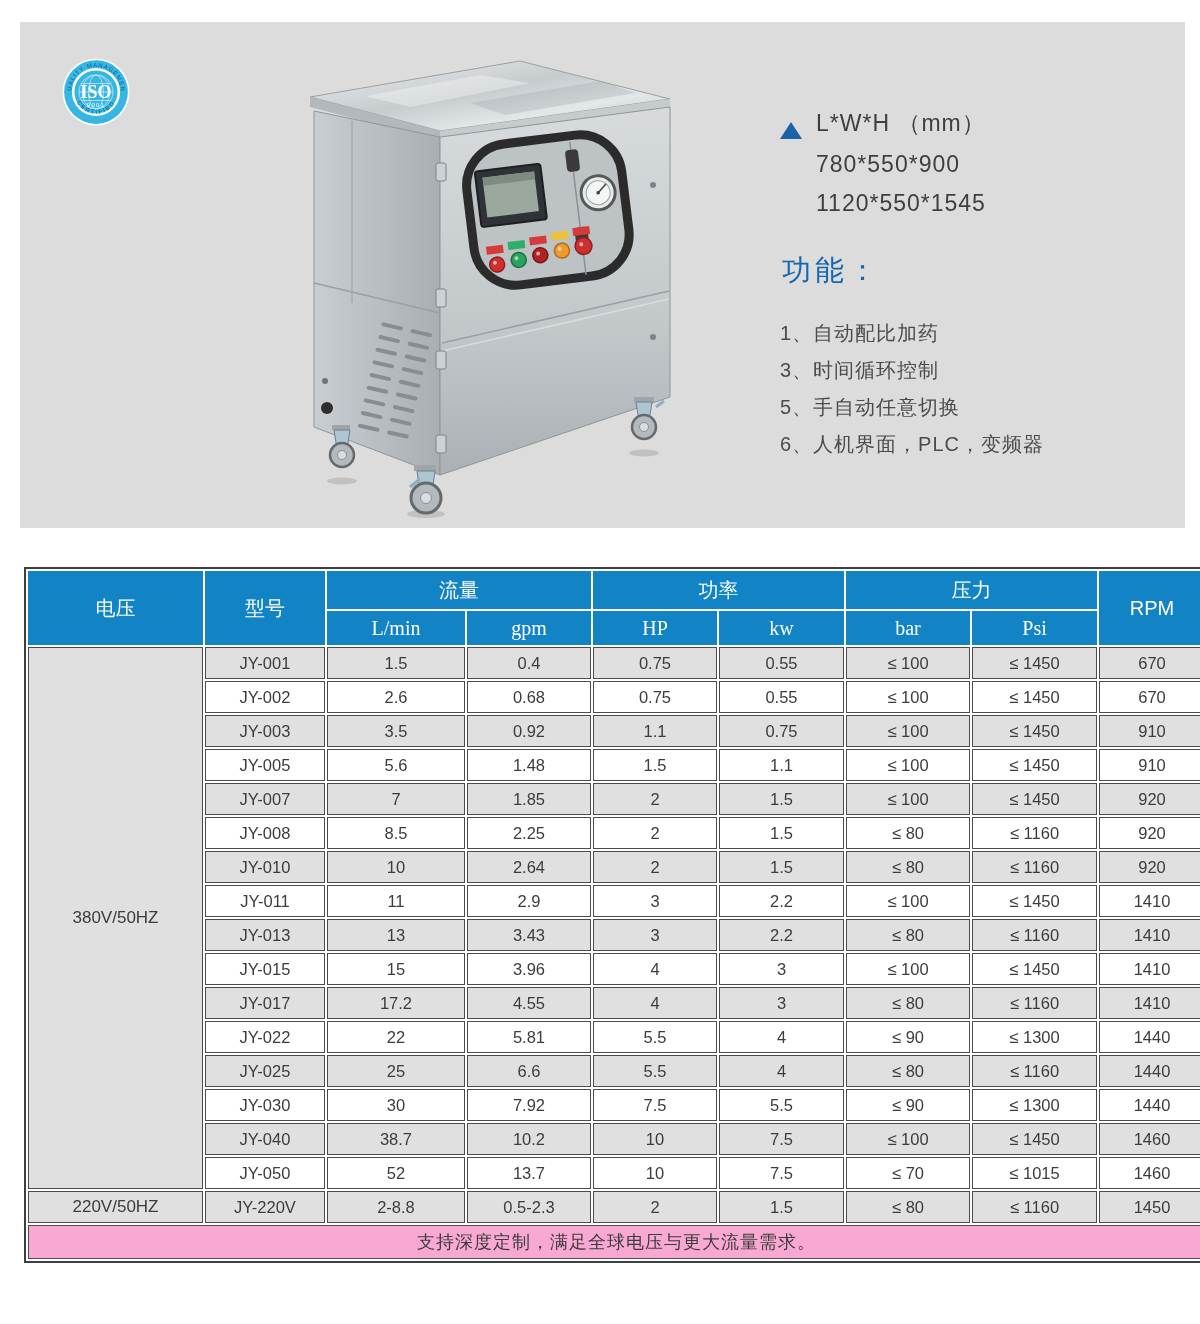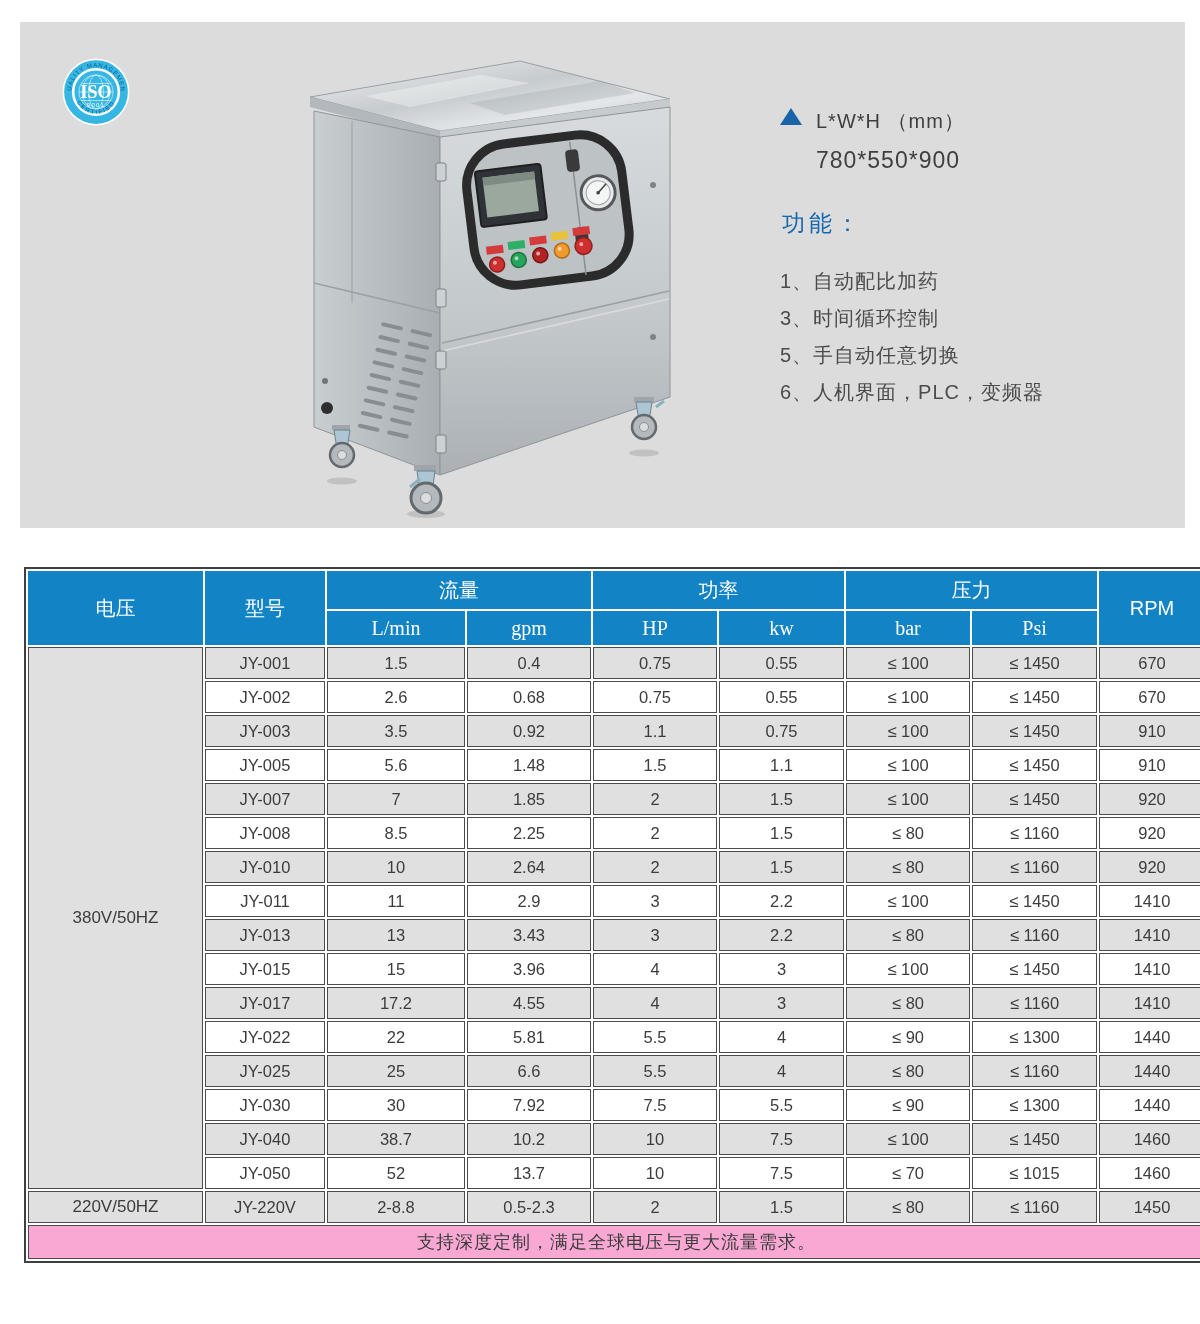--- a/index.html
+++ b/index.html
@@ -6,25 +6,25 @@
   html,body { width:1200px; height:1324px; background:#ffffff; overflow:hidden;
               font-family:"Liberation Sans","DejaVu Sans",sans-serif; }
   .page { position:relative; width:1200px; height:1324px; background:#fff; }
 
   
   .panel { position:absolute; left:20px; top:22px; width:1165px; height:506px; background:#dcdcdc; }
   .iso-badge { position:absolute; left:42px; top:36px; width:68px; height:68px; }
   .machine { position:absolute; left:250px; top:28px; width:440px; height:472px; }
 
   .info { position:absolute; left:760px; top:86px; width:390px; color:#3f3f3f; }
-  .dims-title { display:flex; align-items:flex-start; font-size:20px; letter-spacing:1px; }
+  .dims-title { display:flex; align-items:flex-end; font-size:23px; letter-spacing:1px; }
   .tri-up { width:0; height:0; border-left:11px solid transparent; border-right:11px solid transparent;
             border-bottom:17px solid #1a63a8; margin-right:14px; }
   .dims-line { font-size:23px; margin-left:36px; margin-top:12px; letter-spacing:1px; }
-  .fn-title { margin-top:34px; margin-left:2px; font-size:23px; color:#1467ae; letter-spacing:4px; }
+  .fn-title { margin-top:34px; margin-left:2px; font-size:29px; color:#1467ae; letter-spacing:4px; }
   .fn-list { list-style:none; margin-top:24px; }
   .fn-list li { font-size:20px; line-height:37px; color:#4b4b4b; letter-spacing:1px; }
 
   
   .table-wrap { position:absolute; left:24px; top:567px; width:1165px; }
   table.spec { width:100%; table-layout:fixed; border-collapse:separate; border-spacing:2px;
                background:#fff; border:2px solid #3f3f3f; }
   table.spec th { background:#1283c5; color:#fff; font-weight:normal; font-size:20px; border:none; }
   table.spec thead tr.h1 th { height:38px; }
   table.spec thead tr.h2 th { height:34px;font-family:Liberation Serif, serif; }
@@ -200,20 +200,21 @@
         <circle cx="374" cy="376" r="4.5" fill="#dadddf" stroke="#8a9093" stroke-width="1"></circle>
       </g>
     </svg>
 
     <div class="info">
       <div class="dims-title">
         <span class="tri-up"></span>
         <span>L*W*H （mm）</span>
       </div>
       <div class="dims-line">780*550*900</div>
+      <div class="dims-line">1120*550*1545</div>
       <div class="fn-title">功能：</div>
       <ul class="fn-list">
         <li>1、自动配比加药</li>
         <li>3、时间循环控制</li>
         <li>5、手自动任意切换</li>
         <li>6、人机界面，PLC，变频器</li>
       </ul>
     </div>
   </div>
 

